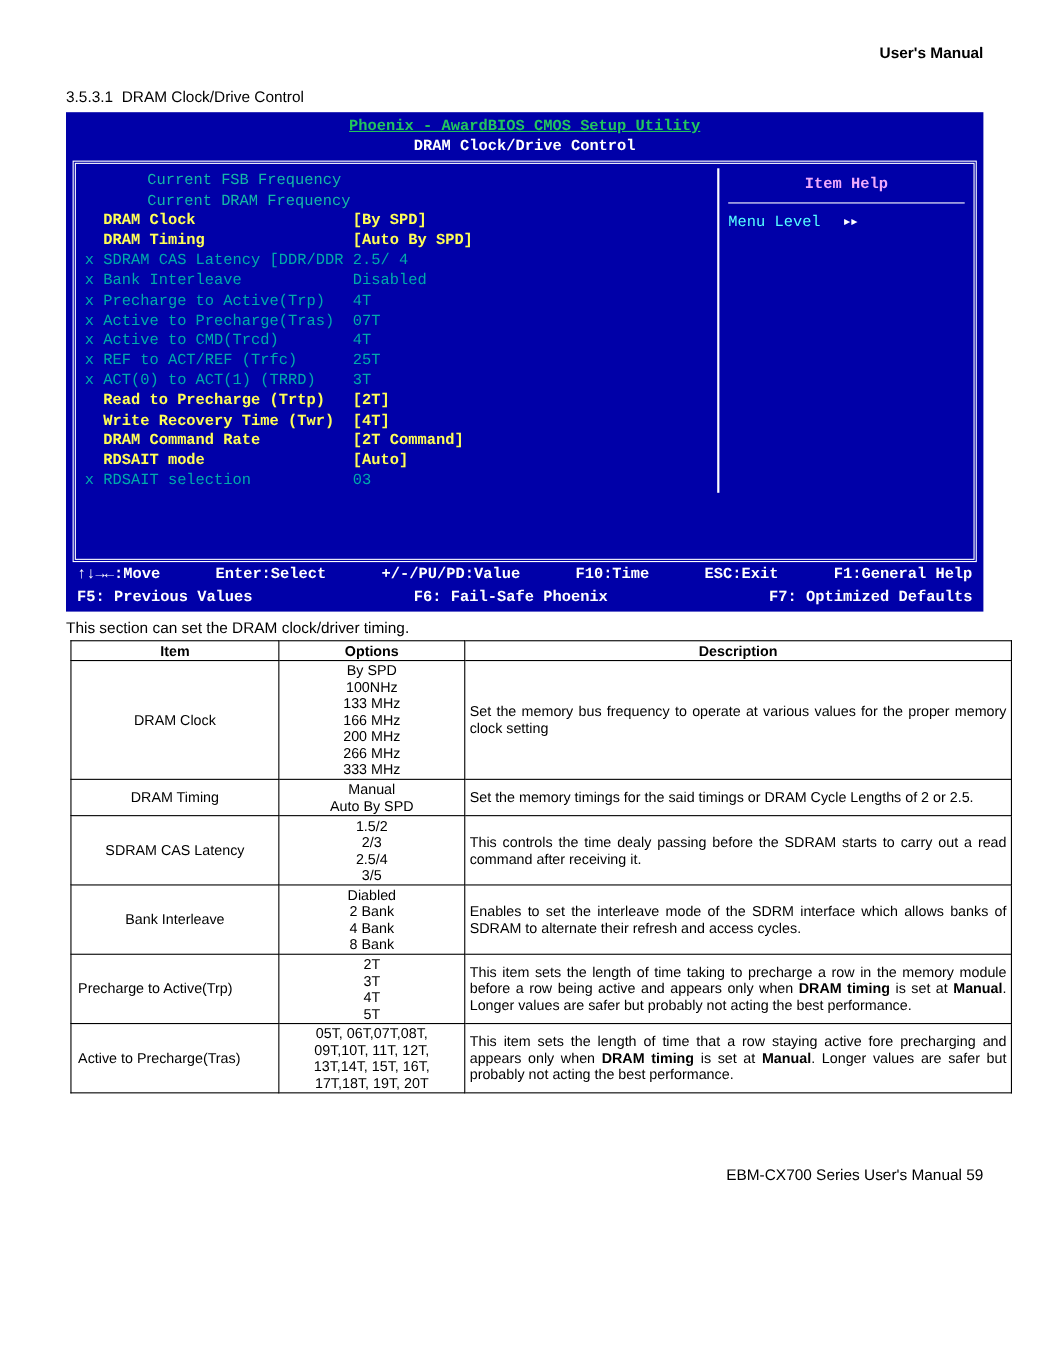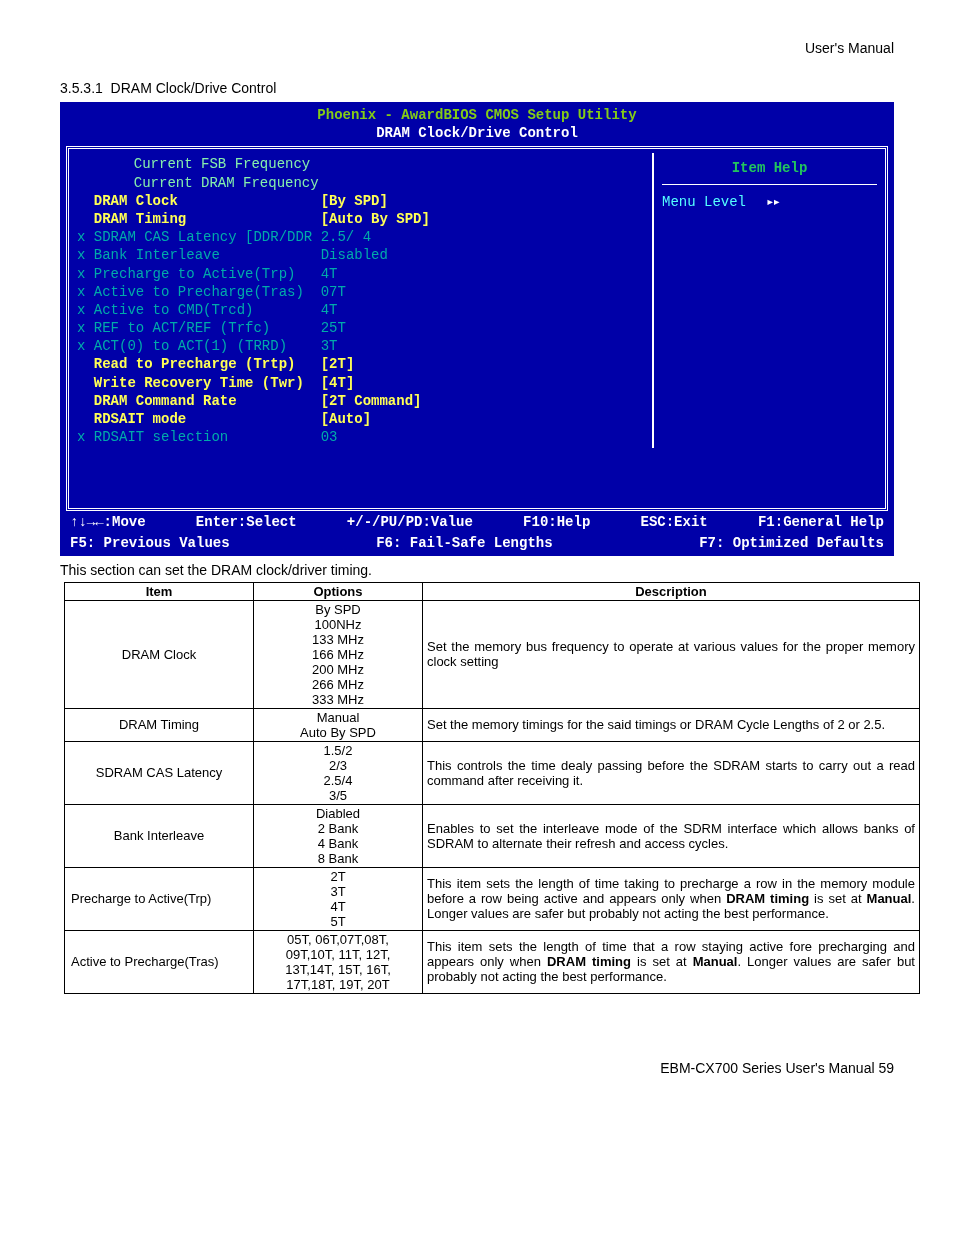--- a/index.html
+++ b/index.html
@@ -7,40 +7,41 @@
     padding: 40px 60px;
     font-family: Arial, Helvetica, sans-serif;
     font-size: 14px;
     background: #fff;
     color: #000;
     width: 954px;
     box-sizing: border-box;
   }
   .header-right {
     text-align: right;
-    font-weight: normal;
+    font-weight: bold;
     margin-bottom: 24px;
   }
   .section-heading {
     font-weight: normal;
     margin-bottom: 6px;
   }
   .bios-box {
     background: #0000a8;
     color: #fff;
     font-family: "Courier New", monospace;
     font-size: 14px;
     line-height: 1.3;
     padding: 4px 6px;
     margin: 0 0 6px 0;
   }
   .bios-title {
     text-align: center;
     font-weight: bold;
-    color: #84cc16;
+    color: #22c55e;
+    text-decoration: underline;
   }
   .bios-subtitle {
     text-align: center;
     font-weight: bold;
     color: #fff;
     margin-bottom: 4px;
   }
   .bios-frame {
     border: 3px double #fff;
     padding: 4px 0 60px 0;
@@ -49,39 +50,39 @@
   .bios-left {
     flex: 1;
     padding: 2px 8px;
     border-right: 2px solid #fff;
   }
   .bios-right {
     width: 215px;
     padding: 2px 8px;
   }
   .bios-right .item-help {
-    color: #22c55e;
+    color: #f0abfc;
     font-weight: bold;
     text-align: center;
     border-bottom: 1px solid #fff;
     padding: 4px 0 6px 0;
     margin-bottom: 8px;
   }
   .menu-level {
     color: #55ffff;
   }
   .menu-level .arrows {
     color: #fff;
     letter-spacing: -2px;
     padding-left: 20px;
   }
   .bios-row {
     white-space: pre;
   }
-  .cyan { color: #86efac; margin-left: 20px; }
+  .cyan { color: #14b8a6; margin-left: 20px; }
   .dark-cyan { color: #00aaaa; }
   .yellow { color: #ffff55; font-weight: bold; }
 
   .bios-footer {
     display: flex;
     justify-content: space-between;
     padding: 2px 4px 0 4px;
     font-weight: bold;
   }
   .bios-footer span { white-space: pre; }
@@ -150,27 +151,27 @@
       <div class="item-help">Item Help</div>
       <div class="menu-level">
         <span>Menu Level</span><span class="arrows">▸▸</span>
       </div>
     </div>
   </div>
   <div class="bios-footer">
     <span>↑↓→←:Move</span>
     <span>Enter:Select</span>
     <span>+/-/PU/PD:Value</span>
-    <span>F10:Help</span>
+    <span>F10:Time</span>
     <span>ESC:Exit</span>
     <span>F1:General Help</span>
   </div>
   <div class="bios-footer">
     <span>F5: Previous Values</span>
-    <span>F6: Fail-Safe Lengths</span>
+    <span>F6: Fail-Safe Phoenix</span>
     <span>F7: Optimized Defaults</span>
   </div>
 </div>
 
 <div class="caption">This section can set the DRAM clock/driver timing.</div>
 
 <table class="options">
   <thead>
     <tr>
       <th style="width:180px">Item</th>

